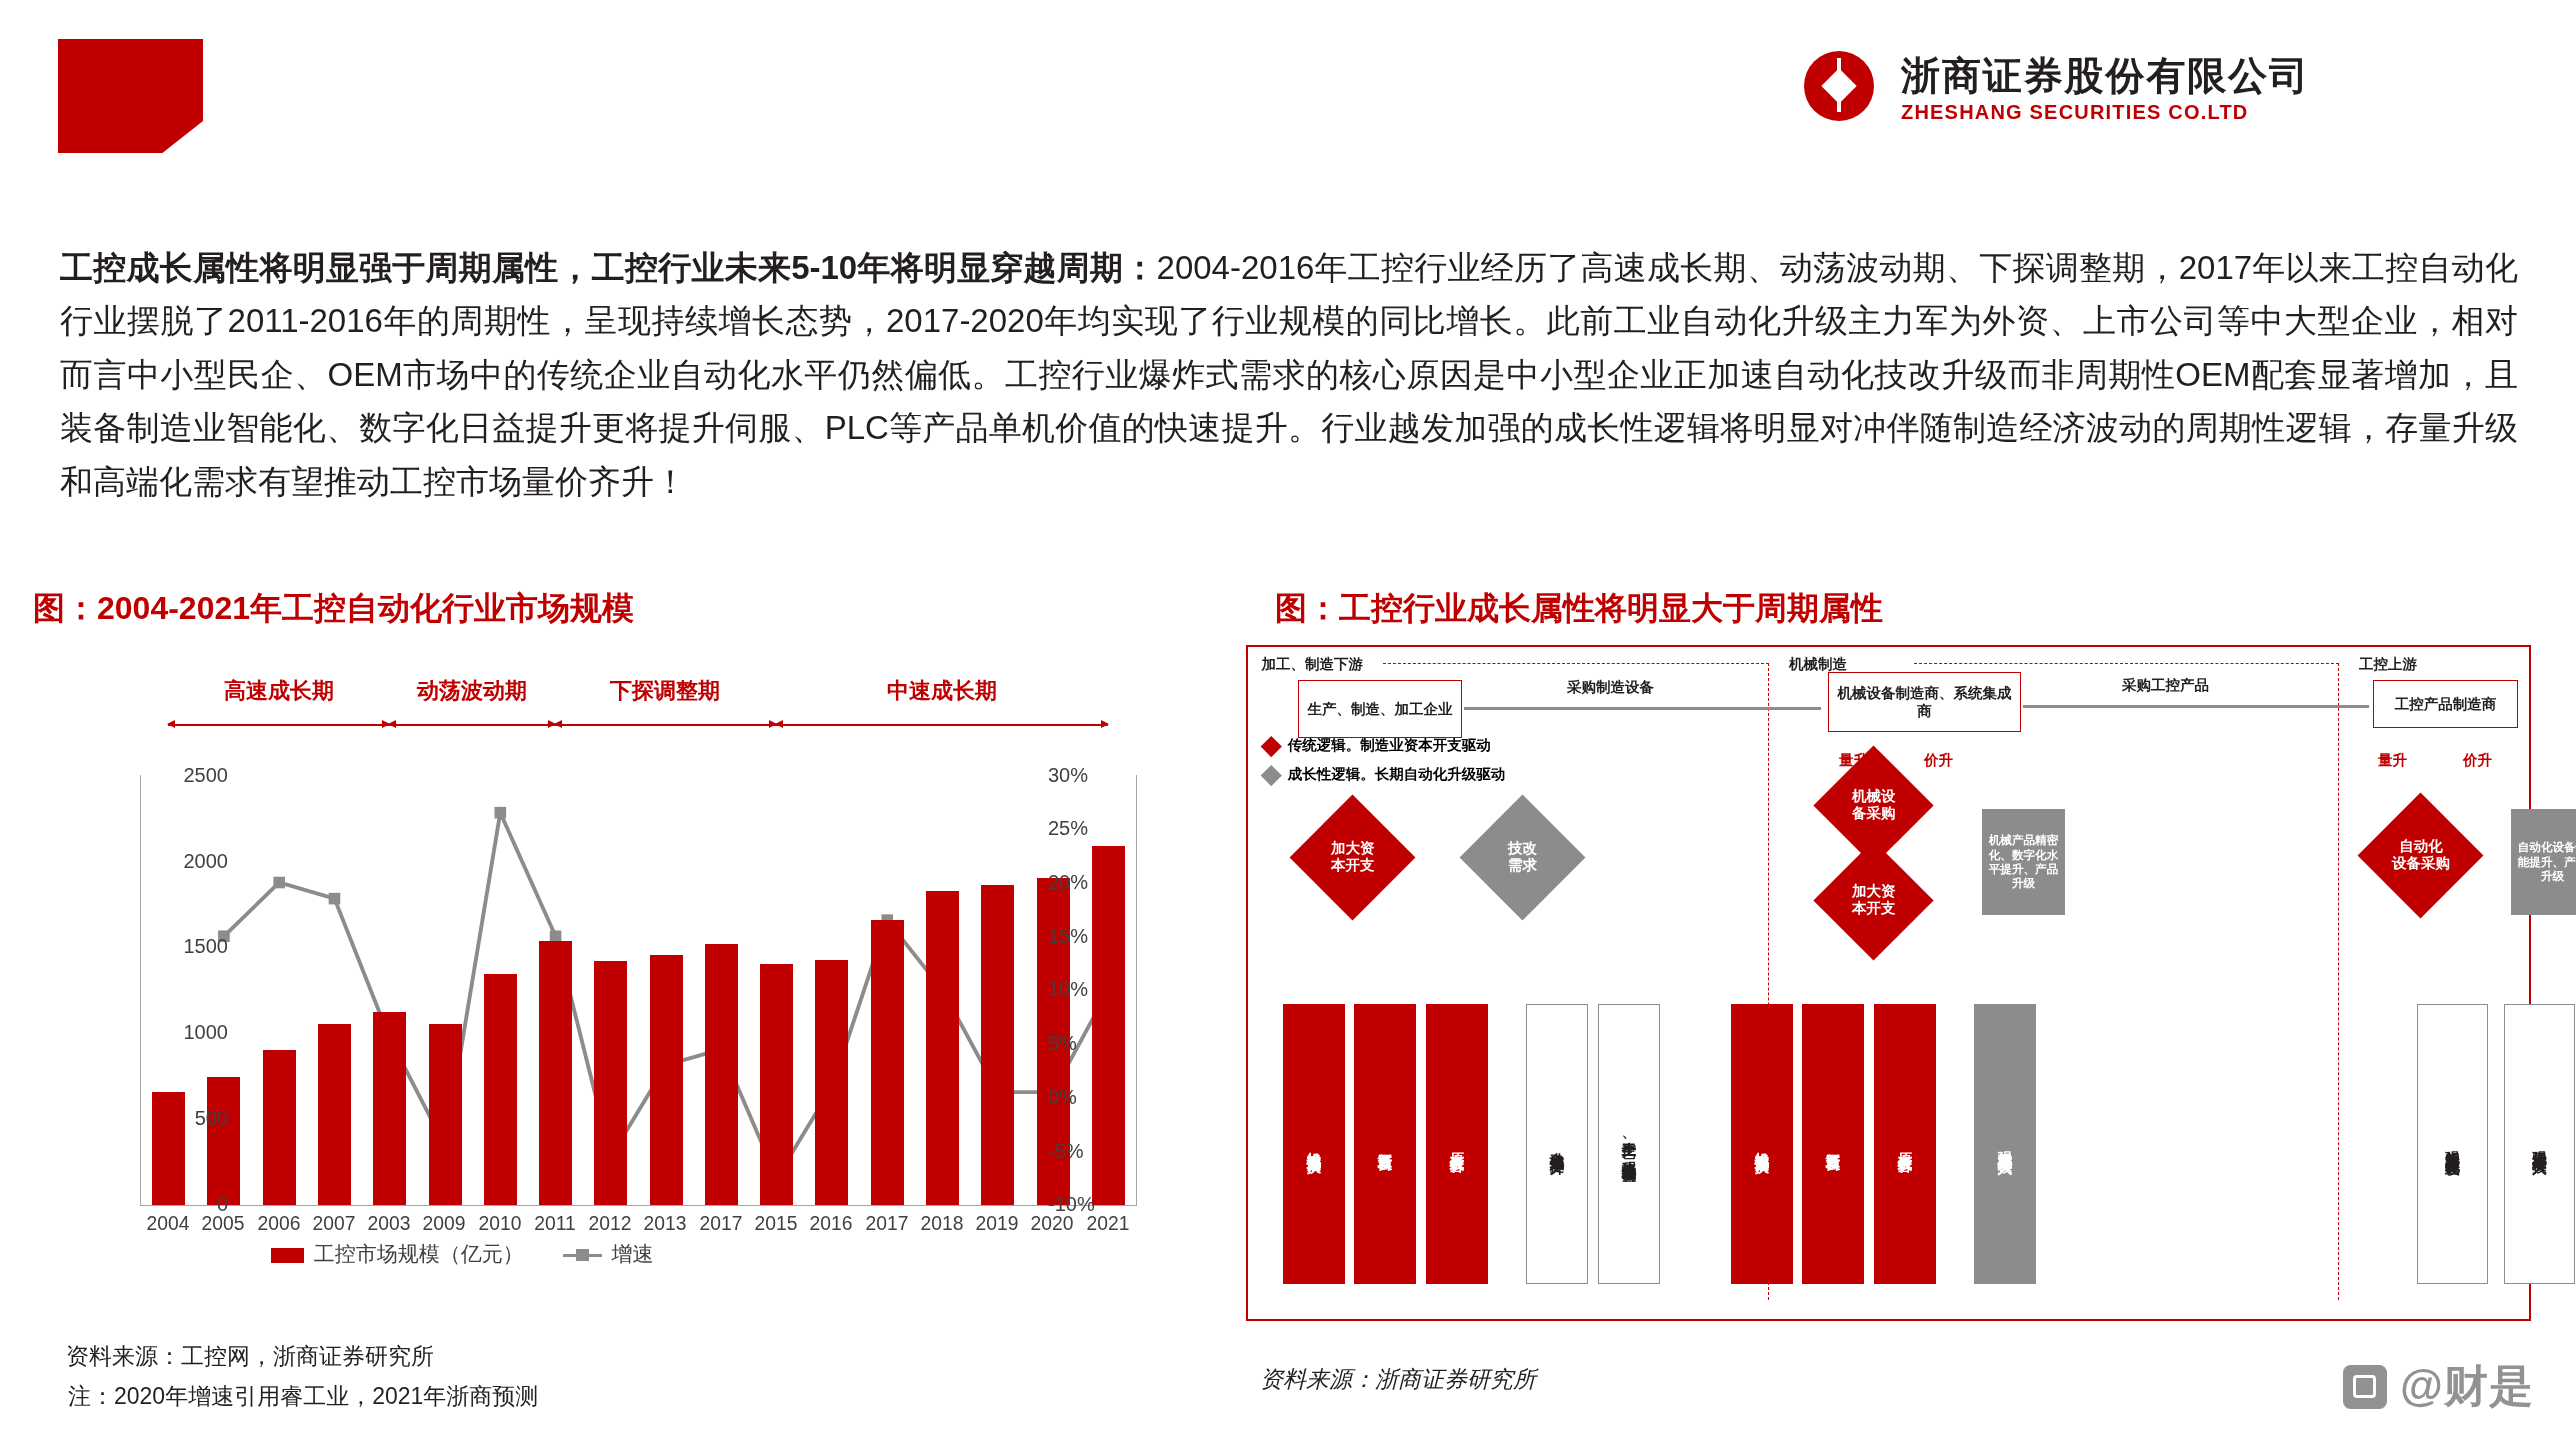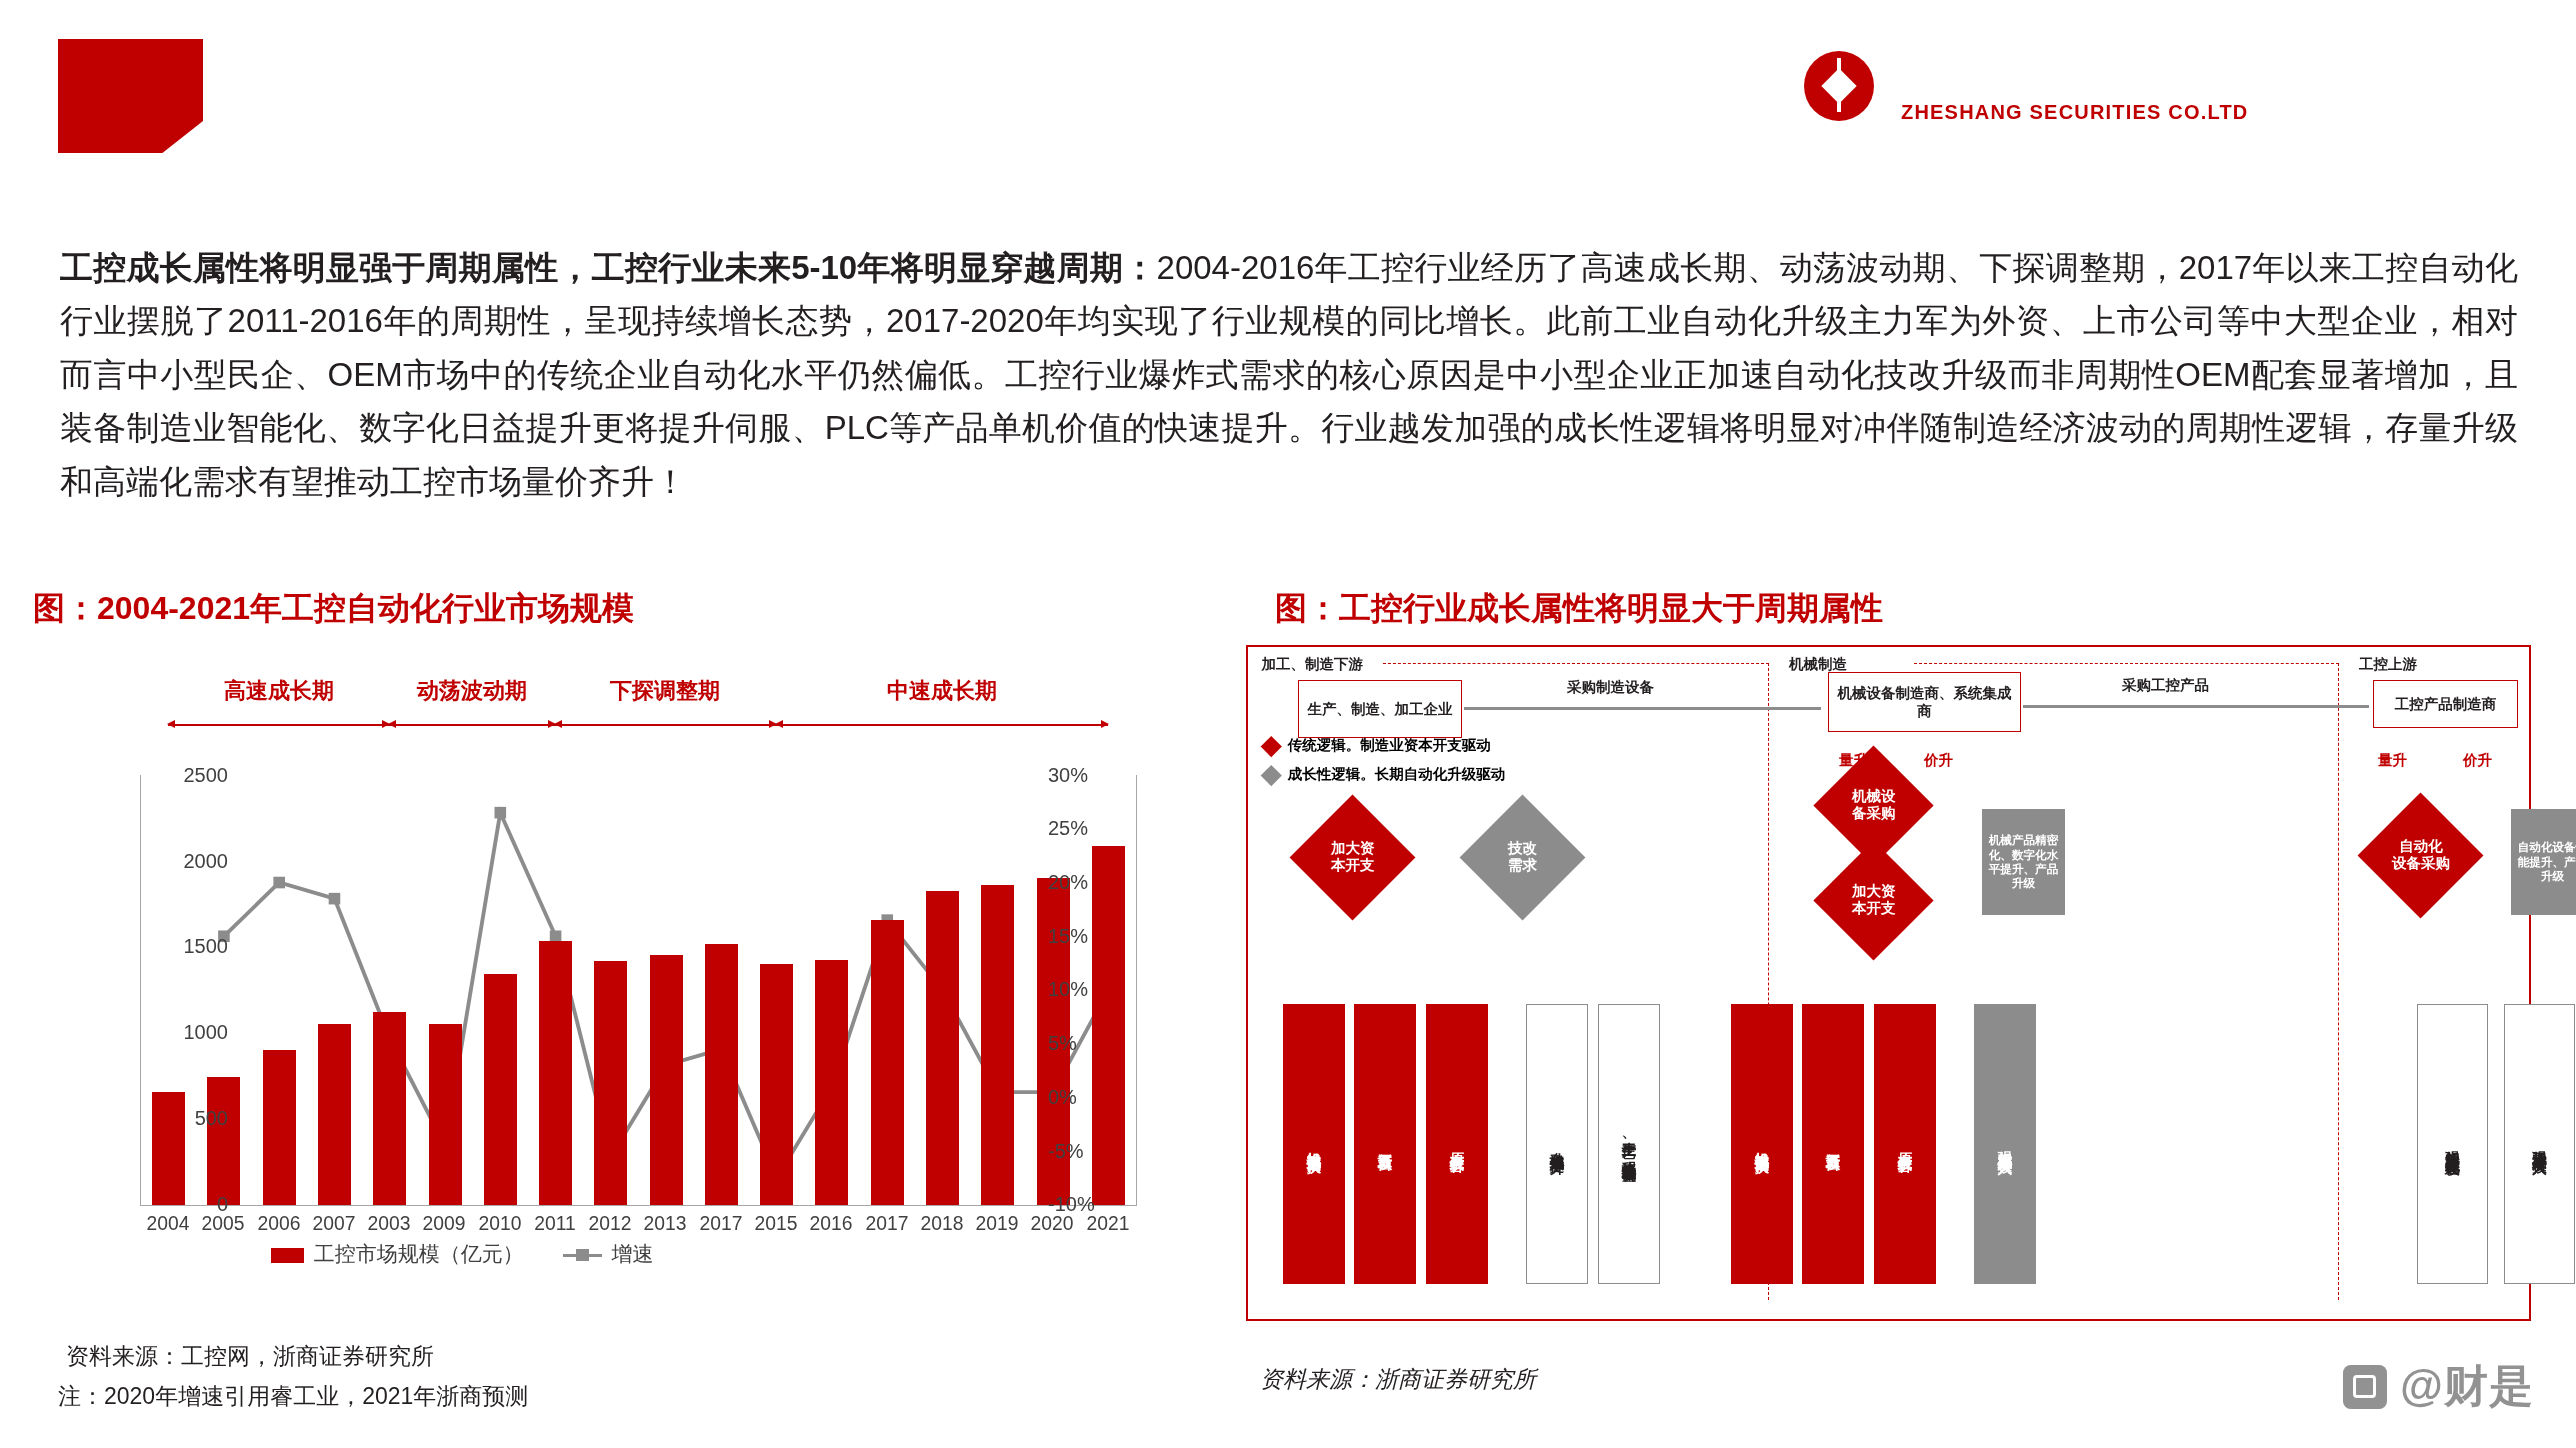--- a/index.html
+++ b/index.html
@@ -45,21 +45,21 @@
   .ytick2{position:absolute;left:1009px;font-size:20px;color:#404040;transform:translateY(-50%);white-space:nowrap;}
   .bar{position:absolute;bottom:0;background:#c00000;width:33px;}
   .xlab{position:absolute;top:437px;font-size:19.3px;color:#404040;transform:translateX(-50%);white-space:nowrap;}
   .legend{position:absolute;left:232px;top:591px;font-size:21px;color:#404040;display:flex;gap:39px;align-items:center;}
   .lg-sw{display:inline-block;width:33px;height:15.5px;background:#c00000;margin-right:9.7px;vertical-align:middle;}
   .lg-ln{display:inline-block;width:39px;height:3.9px;background:#8c8c8c;margin-right:9.7px;vertical-align:middle;position:relative;}
   .lg-ln:after{content:"";position:absolute;left:13.5px;top:-4.8px;width:12.6px;height:12.6px;background:#8c8c8c;}
   
   .note{position:absolute;font-size:23px;color:#231f20;}
   #noteL1{left:66px;top:1341px;}
-  #noteL2{left:58px;top:1381px;}
+  #noteL2{left:68px;top:1381px;}
   #noteR1{left:1260px;top:1364px;font-style:italic;}
   
   .diagram{position:absolute;left:1246px;top:645px;width:1285px;height:676px;
     border:2.9px solid #c00000;box-sizing:border-box;background:#fff;}
   .dlab{position:absolute;font-size:14.5px;font-weight:bold;color:#231f20;white-space:nowrap;}
   .dashv{position:absolute;width:0;border-left:1.9px dashed #c00000;}
   .dashh{position:absolute;height:0;border-top:1.9px dashed #c00000;}
   .box{position:absolute;box-sizing:border-box;display:flex;align-items:center;justify-content:center;
     text-align:center;font-size:14.5px;font-weight:bold;line-height:1.25;color:#fff;padding:2.9px;}
   .box.red{background:#c00000;}
@@ -81,20 +81,21 @@
   .wm .wm-box:after{content:"";position:absolute;left:10.6px;top:10.6px;width:23px;height:23px;
     border:3.9px solid #fff;border-radius:3.9px;box-sizing:border-box;}
 </style>
 </head>
 <body>
 
 <div class="header">
   <div class="hdr-shape"></div>
   <div class="logo">
     <div class="logo-mark"></div>
+    <div class="logo-l1">浙商证券股份有限公司</div>
     <div class="logo-l2">ZHESHANG SECURITIES CO.LTD</div>
   </div>
 </div>
 
 <div class="para">
   <b>工控成长属性将明显强于周期属性，工控行业未来5-10年将明显穿越周期：</b><span>2004-2016年工控行业经历了高速成长期、动荡波动期、下探调整期，2017年以来工控自动化行业摆脱了2011-2016年的周期性，呈现持续增长态势，2017-2020年均实现了行业规模的同比增长。此前工业自动化升级主力军为外资、上市公司等中大型企业，相对而言中小型民企、OEM市场中的传统企业自动化水平仍然偏低。工控行业爆炸式需求的核心原因是中小型企业正加速自动化技改升级而非周期性OEM配套显著增加，且装备制造业智能化、数字化日益提升更将提升伺服、PLC等产品单机价值的快速提升。行业越发加强的成长性逻辑将明显对冲伴随制造经济波动的周期性逻辑，存量升级和高端化需求有望推动工控市场量价齐升！</span>
 </div>
 
 <div class="sec-title" id="secL">图：2004-2021年工控自动化行业市场规模</div>
 <div class="sec-title" id="secR">图：工控行业成长属性将明显大于周期属性</div>

